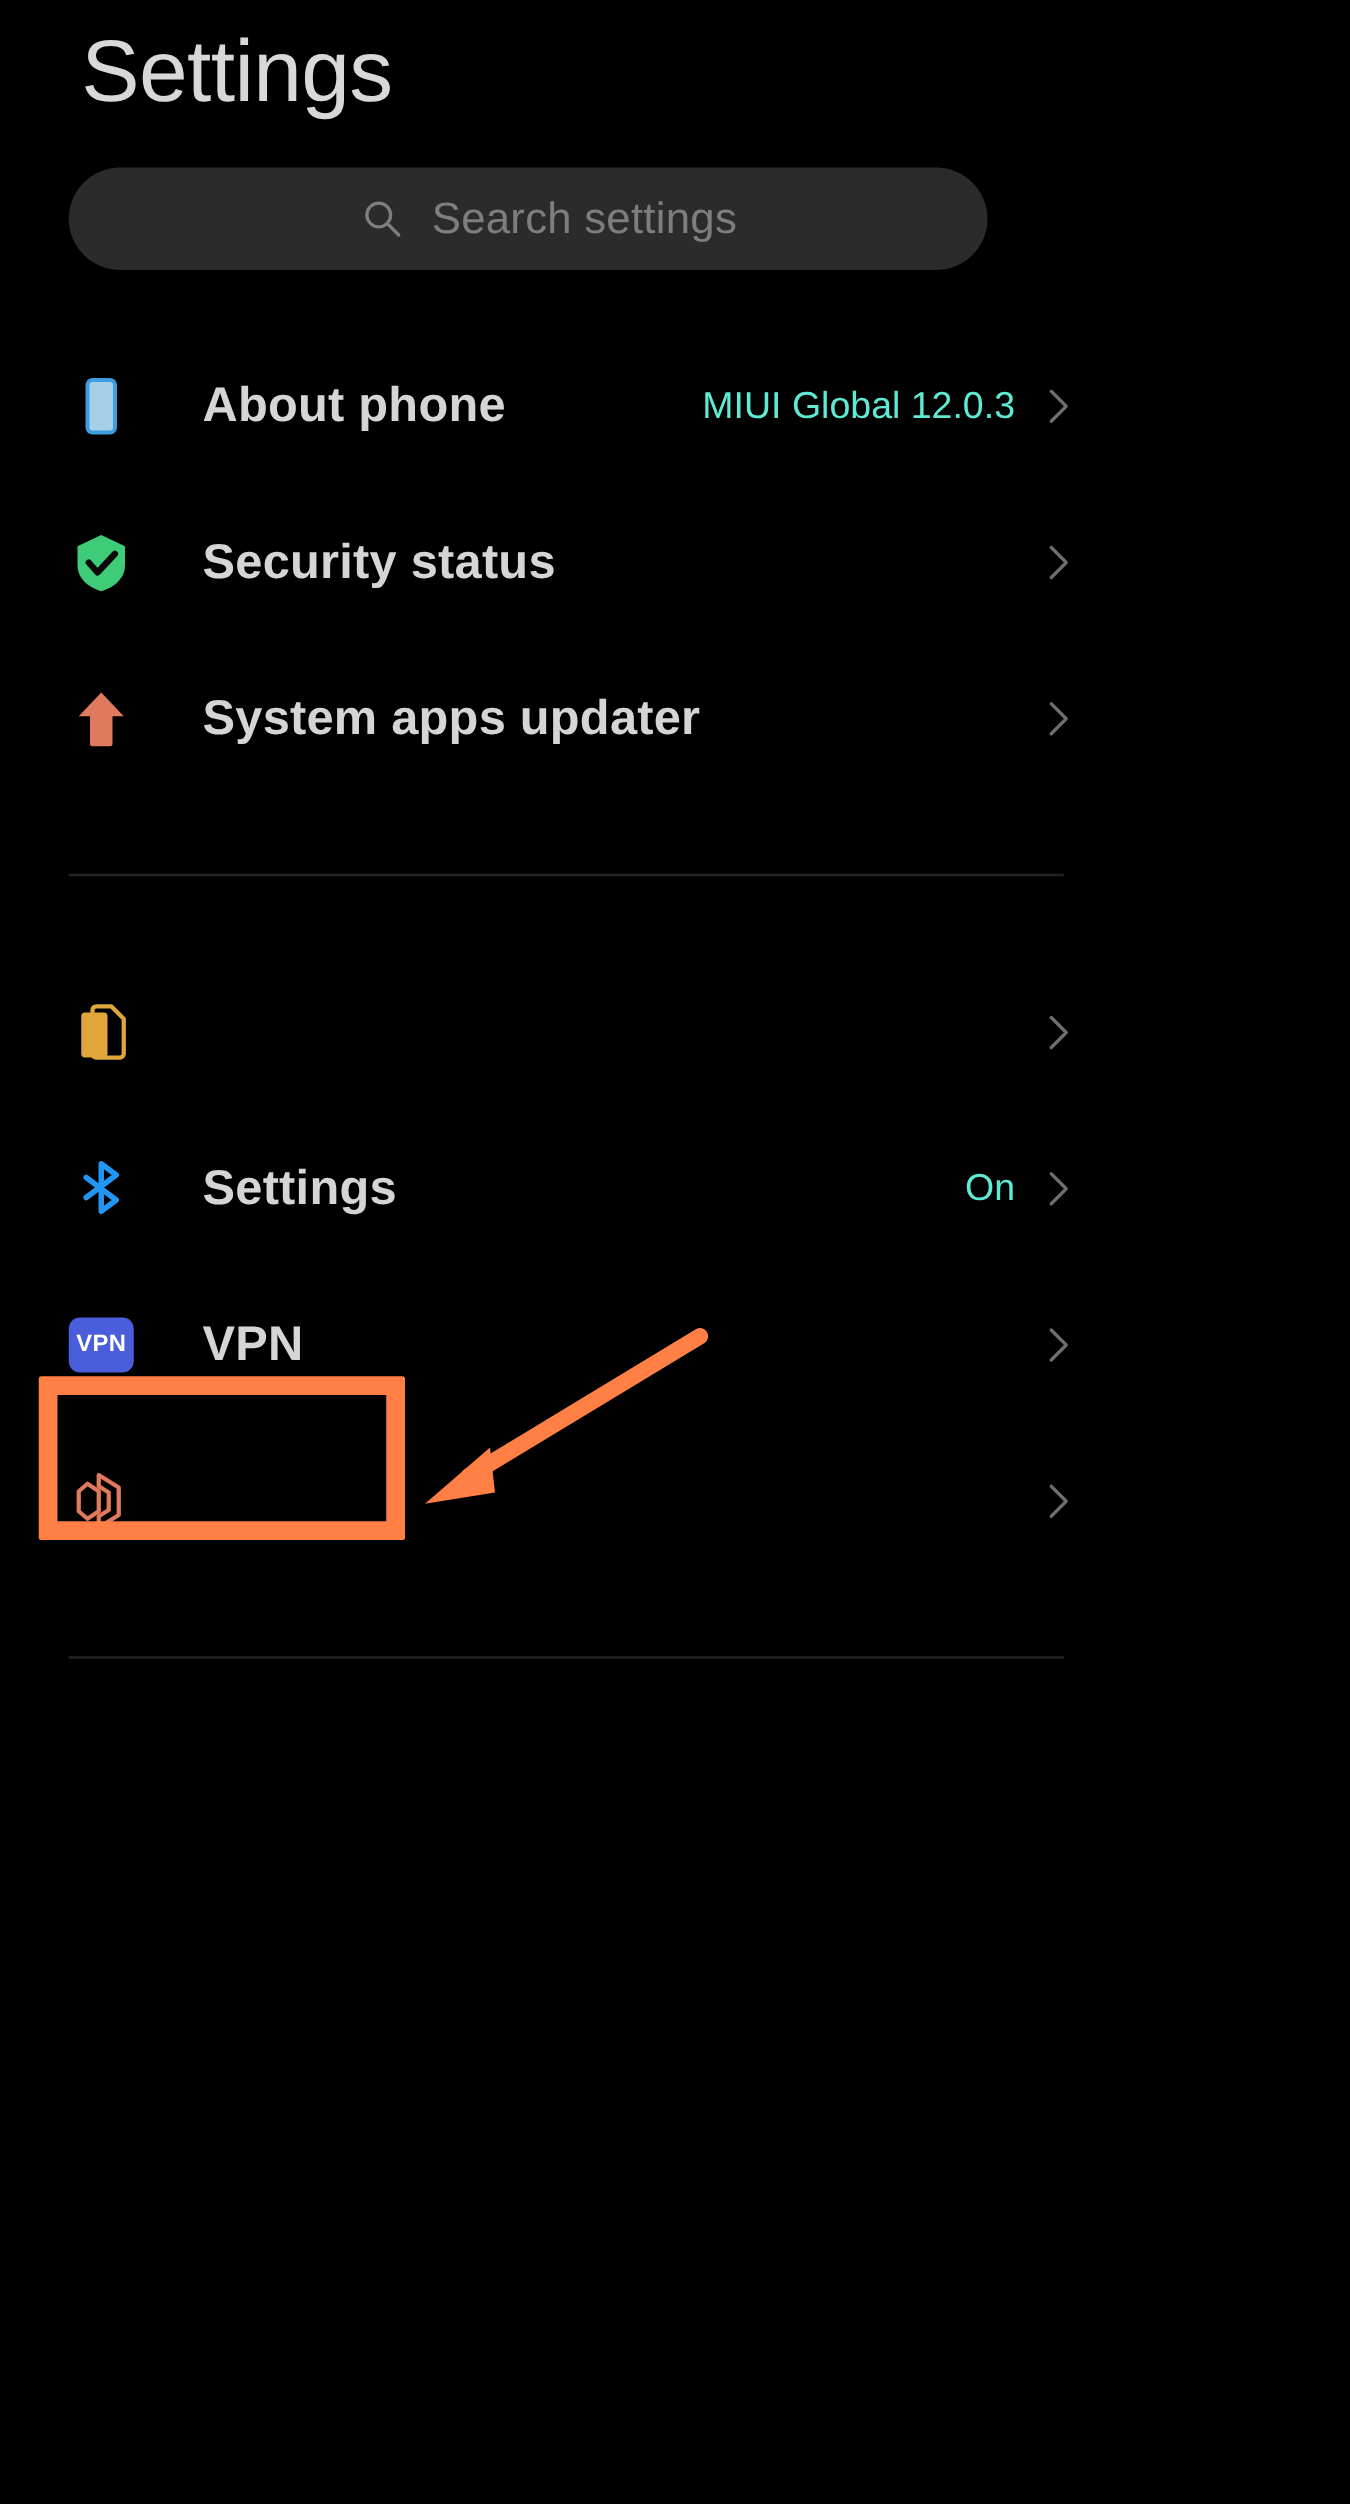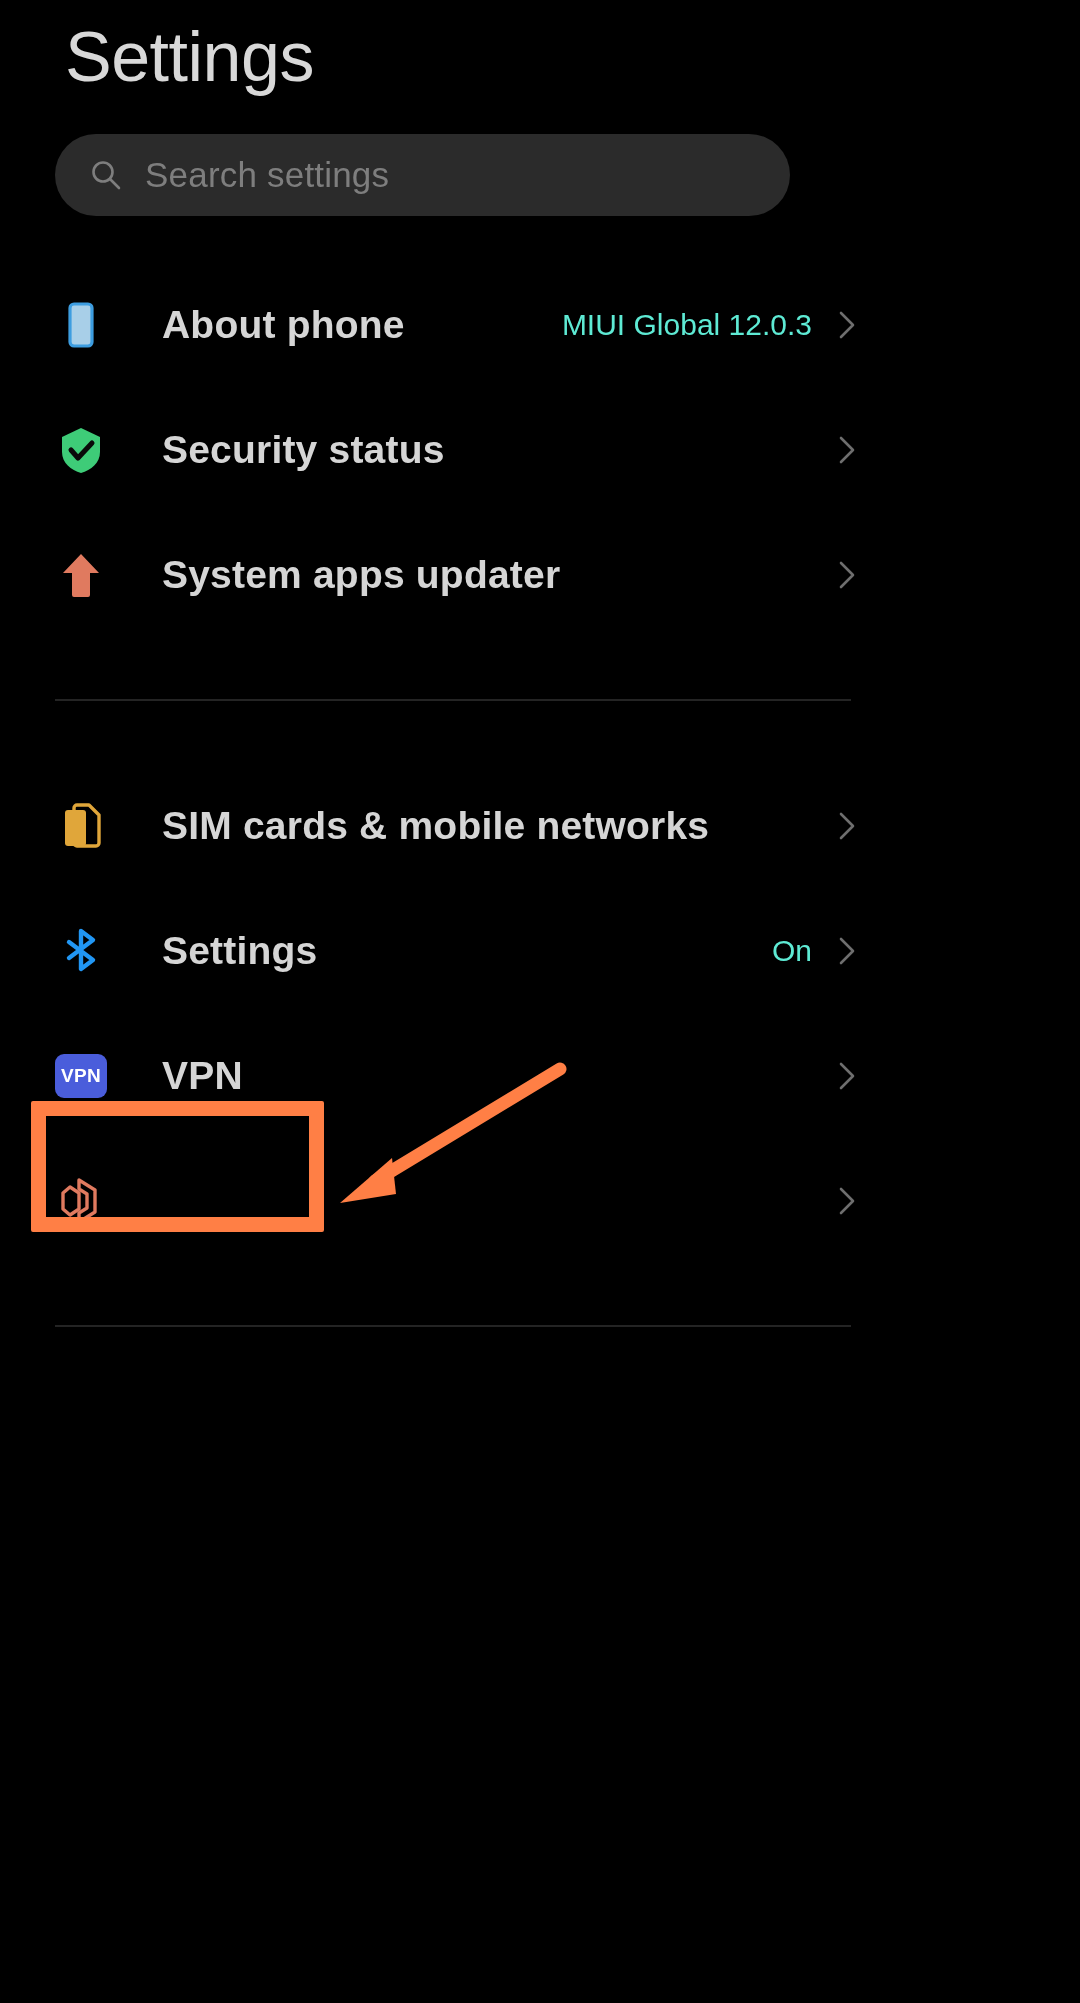--- a/index.html
+++ b/index.html
@@ -40,20 +40,21 @@
     left: 55px;
     top: 134px;
     width: 735px;
     height: 82px;
     background: #2b2b2b;
     border-radius: 41px;
     display: flex;
     align-items: center;
     box-sizing: border-box;
     padding-left: 35px;
+    justify-content: center;
   }
   .search-icon {
     width: 32px;
     height: 32px;
     flex: 0 0 auto;
     margin-right: 23px;
     display: block;
   }
   .search-placeholder {
     font-size: 35px;
@@ -235,21 +236,20 @@
 
     <div>
 
       <div class="row">
         <span class="row-icon">
           <svg viewBox="0 0 52 52" width="52" height="52" aria-hidden="true">
             <path d="M22 5 L34 5 L44 15 L44 43 A3 3 0 0 1 41 46 L22 46 A3 3 0 0 1 19 43 L19 8 A3 3 0 0 1 22 5 Z" fill="none" stroke="#e0a63a" stroke-width="3.4" stroke-linejoin="round"></path>
             <path d="M13 10 L28 10 A3 3 0 0 1 31 13 L31 43 A3 3 0 0 1 28 46 L13 46 A3 3 0 0 1 10 43 L10 13 A3 3 0 0 1 13 10 Z" fill="#e0a63a"></path>
           </svg>
         </span>
-        <span class="row-label">SIM cards &amp; mobile networks</span>
         <span class="row-spacer"></span>
         <span class="row-value"></span>
         <span class="chevron">
           <svg viewBox="0 0 18 32" width="18" height="32" aria-hidden="true">
             <polyline points="3,4 15,16 3,28" fill="none" stroke="#6e6e6e" stroke-width="2.6" stroke-linecap="round" stroke-linejoin="round"></polyline>
           </svg>
         </span>
       </div>
 
 

